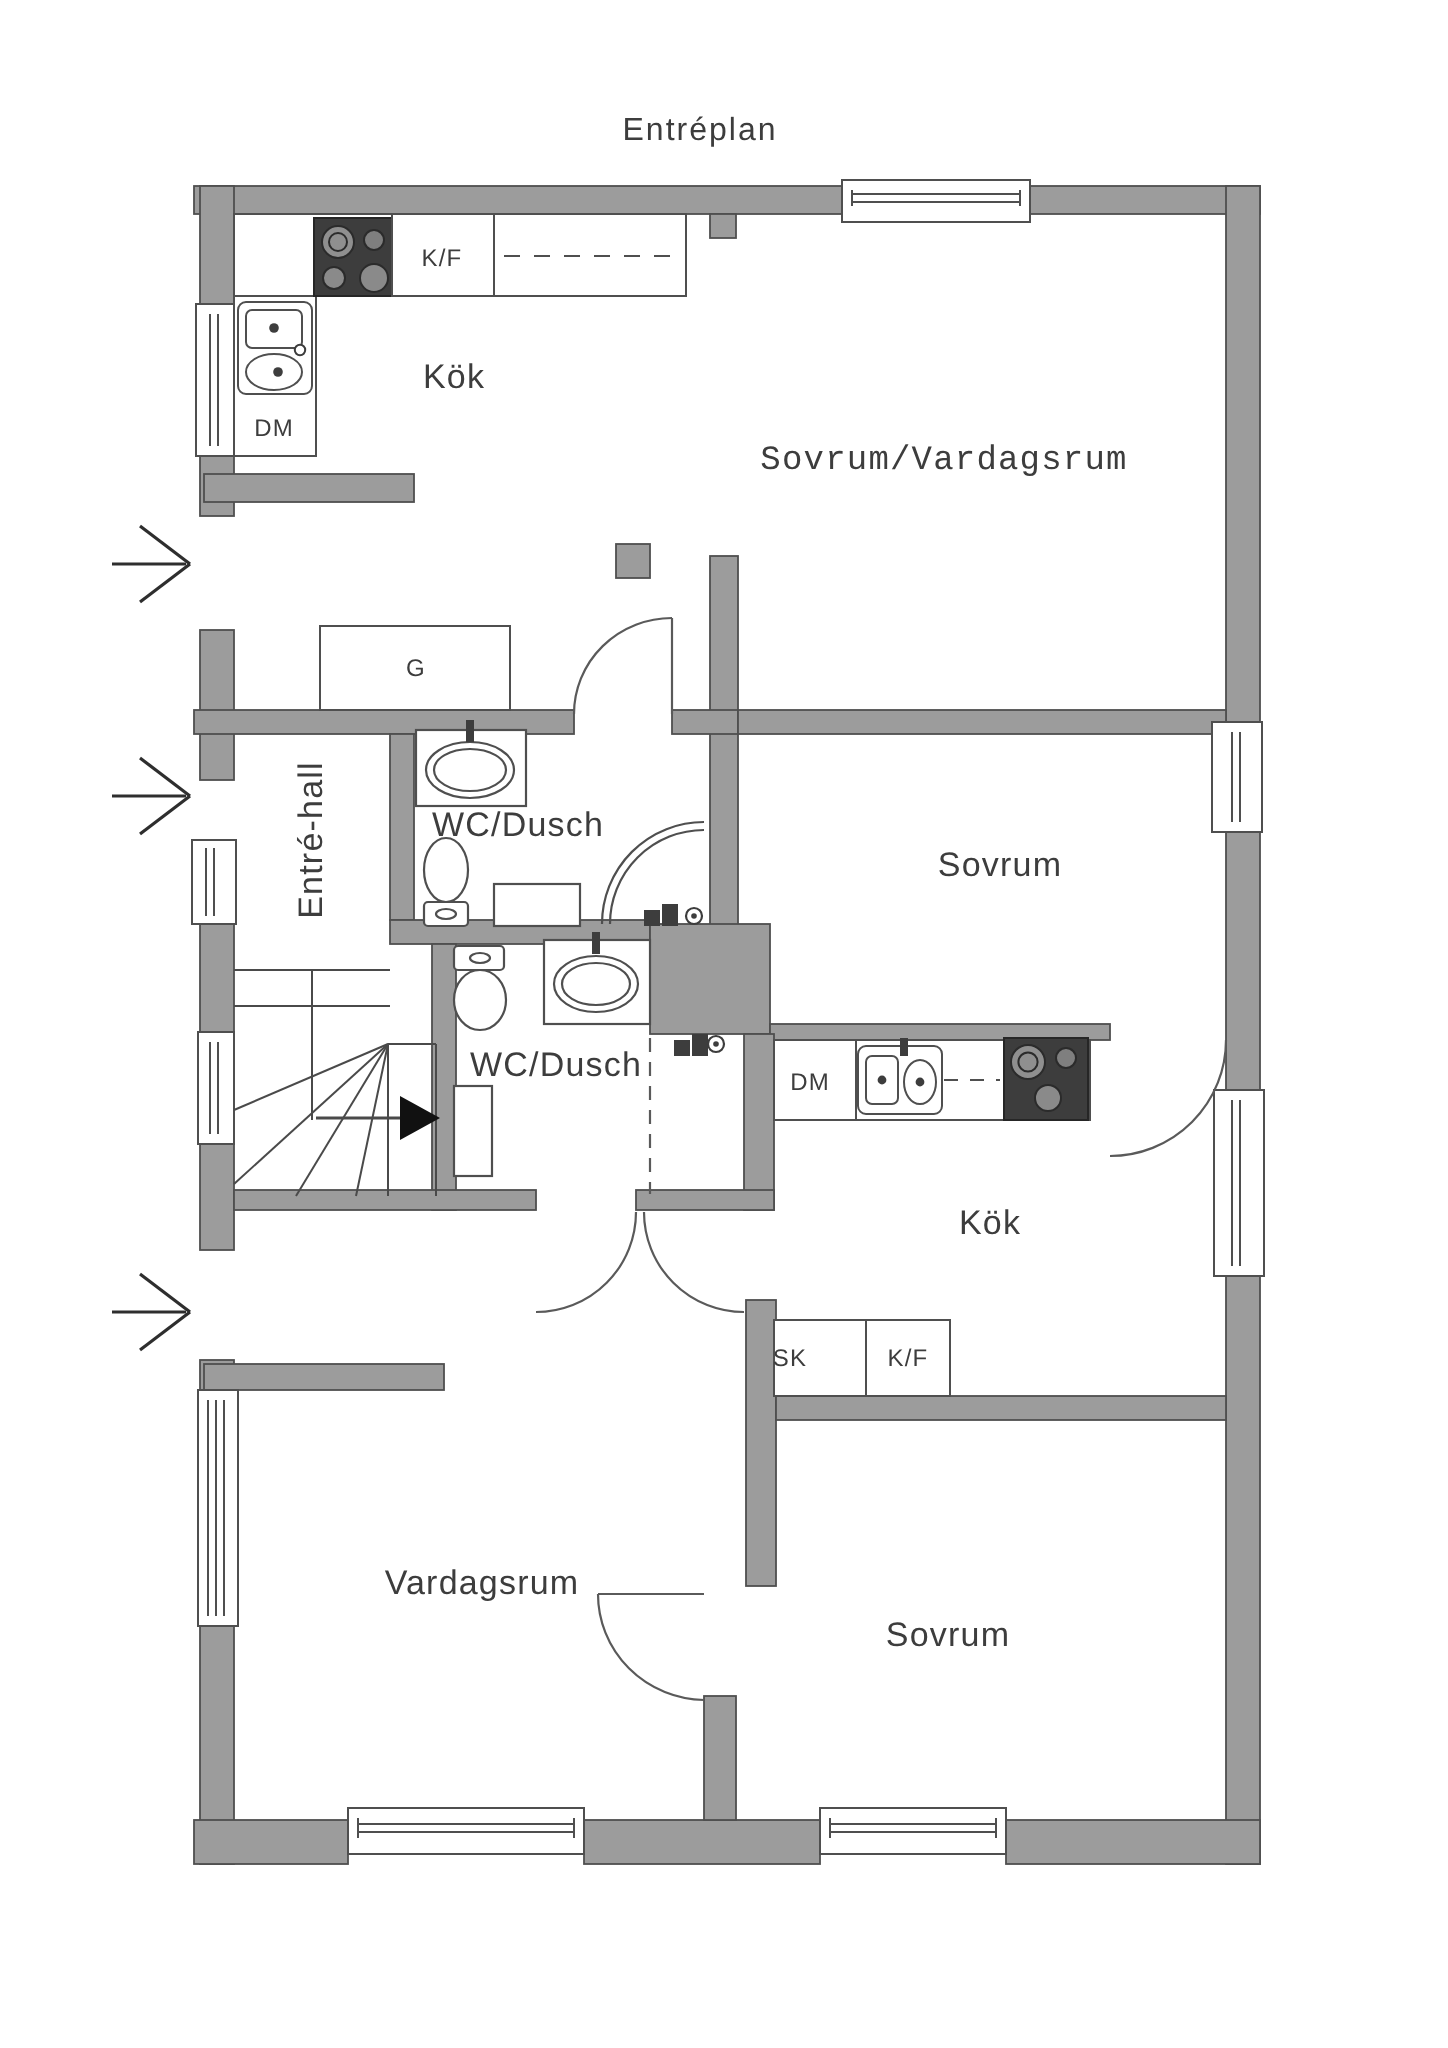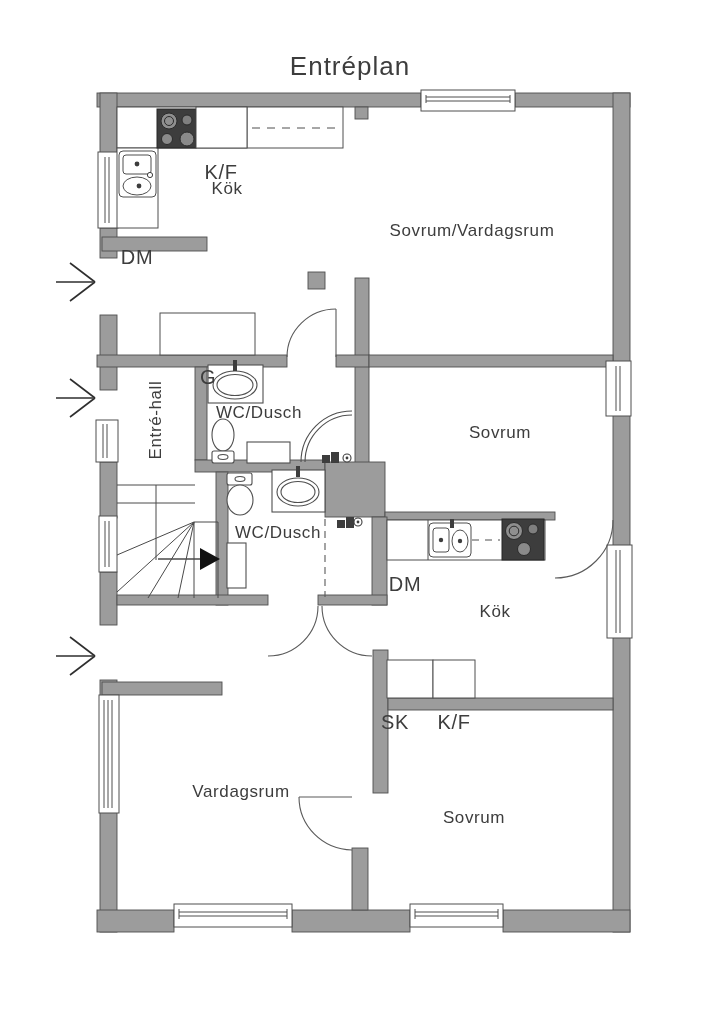--- a/index.html
+++ b/index.html
@@ -2,23 +2,23 @@
 <html><head>
 <meta charset="utf-8">
 <style>
   html,body{margin:0;padding:0;background:#ffffff;}
   #stage{position:relative;width:724px;height:1024px;background:#ffffff;overflow:hidden;
          font-family:"Liberation Sans","DejaVu Sans",sans-serif;color:#3d3d3d;}
   #plan-svg{position:absolute;left:0;top:0;}
   .lbl{position:absolute;transform:translate(-50%,-50%);white-space:nowrap;
        color:#3d3d3d;letter-spacing:0.6px;}
   .lbl.rot{transform:translate(-50%,-50%) rotate(-90deg);}
-  .t-title{font-size:26px;letter-spacing:1px;}
+  .t-title{font-size:16px;letter-spacing:1px;}
   .t-room{font-size:17px;}
-  .t-small{font-size:20px;margin-top:43px;}
+  .t-small{font-size:12px;}
 </style>
 </head>
 <body>
 
 <div id="stage">
 
 <svg id="plan-svg" width="724" height="1024" viewBox="0 0 724 1024">
 
   <g fill="#9c9c9c" stroke="#4f4f4f" stroke-width="0.9">
 
@@ -264,21 +264,21 @@
     <g>
       <line x1="56" y1="656" x2="93" y2="656"></line>
       <line x1="70" y1="637" x2="95" y2="656"></line>
       <line x1="70" y1="675" x2="95" y2="656"></line>
     </g>
   </g>
 </svg>
 
   <div class="lbl t-title" style="left:350px;top:66px;">Entréplan</div>
   <div class="lbl t-room" style="left:227px;top:189px;">Kök</div>
-  <div class="lbl t-room" style="left:472px;top:231px;">Sovrum/Vardagsrum</div>
+  <div class="lbl t-room" style="left:472px;top:231px;font-family:Liberation Mono, monospace;">Sovrum/Vardagsrum</div>
   <div class="lbl t-room rot" style="left:156px;top:420px;">Entré-hall</div>
   <div class="lbl t-room" style="left:259px;top:413px;">WC/Dusch</div>
   <div class="lbl t-room" style="left:500px;top:433px;">Sovrum</div>
   <div class="lbl t-room" style="left:278px;top:533px;">WC/Dusch</div>
   <div class="lbl t-room" style="left:495px;top:612px;">Kök</div>
   <div class="lbl t-room" style="left:241px;top:792px;">Vardagsrum</div>
   <div class="lbl t-room" style="left:474px;top:818px;">Sovrum</div>
   <div class="lbl t-small" style="left:208px;top:334px;">G</div>
   <div class="lbl t-small" style="left:137px;top:214px;">DM</div>
   <div class="lbl t-small" style="left:221px;top:129px;">K/F</div>

